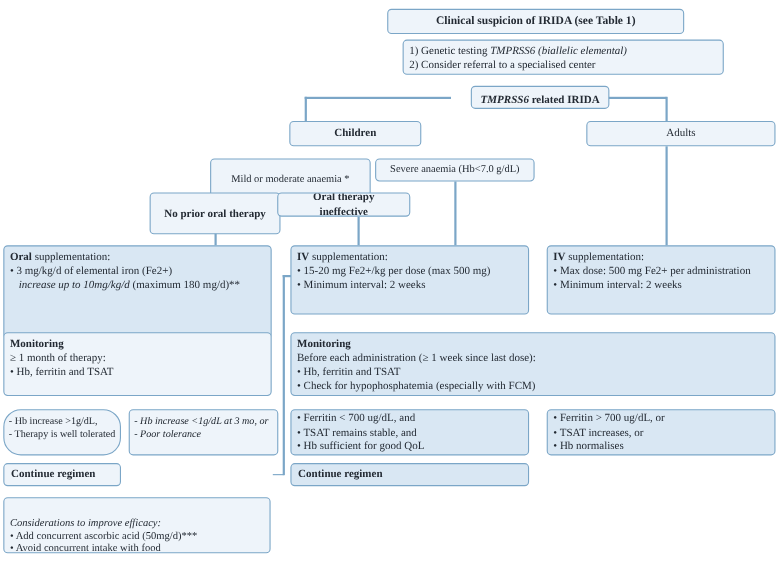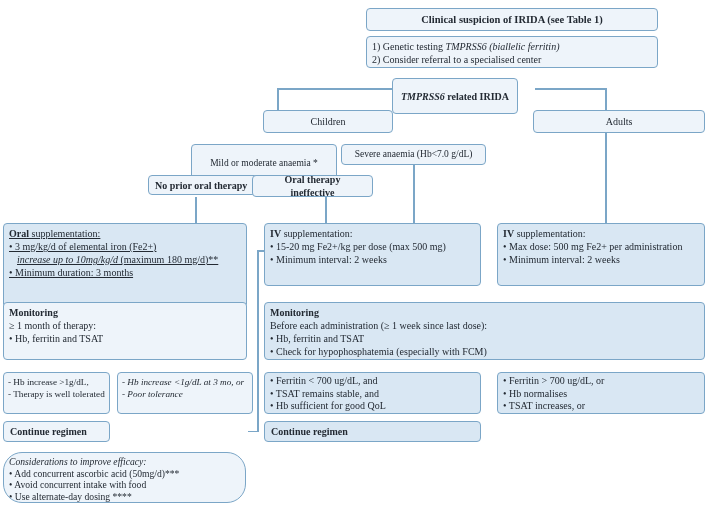--- a/index.html
+++ b/index.html
@@ -39,59 +39,58 @@
   <div class="vline" style="left:605px;top:133px;height:90px;"></div>
   <div class="vline" style="left:230px;top:165px;height:10px;"></div>
   <div class="vline" style="left:288px;top:165px;height:10px;"></div>
   <div class="vline" style="left:413px;top:165px;height:58px;"></div>
   <div class="vline" style="left:195px;top:197px;height:26px;"></div>
   <div class="vline" style="left:325px;top:197px;height:26px;"></div>
   <div class="vline" style="left:257px;top:250px;height:182px;"></div>
   <div class="hline" style="left:257px;top:250px;width:8px;"></div>
   <div class="hline" style="left:248px;top:430.5px;width:10px;"></div>
 
-  <div class="box pale center b fs105" style="left:366px;top:8px;width:292px;height:23px;">
+  <div class="box pale center b fs105" style="left:352px;top:8px;width:270px;height:23px;">
     <span>Clinical suspicion of IRIDA (see Table 1)</span>
   </div>
 
   <div class="box pale pad" style="left:366px;top:36px;width:292px;height:32px;">
-    <div><span>1) Genetic testing </span><span class="i">TMPRSS6 (biallelic ferritin)</span></div>
+    <div><span>1) Genetic testing </span><span class="i">TMPRSS6 (biallelic elemental)</span></div>
     <div>2) Consider referral to a specialised center</div>
   </div>
 
-  <div class="box pale center" style="left:392px;top:78px;width:126px;height:36px;">
+  <div class="box pale center" style="left:428px;top:78px;width:126px;height:21px;align-items:flex-end;">
     <span><span class="bi">TMPRSS6</span><span class="b"> related IRIDA</span></span>
   </div>
 
-  <div class="box pale center" style="left:263px;top:110px;width:130px;height:23px;">
+  <div class="box pale center" style="left:263px;top:110px;width:120px;height:23px;font-weight:bold;">
     <span>Children</span>
   </div>
   <div class="box pale center" style="left:533px;top:110px;width:172px;height:23px;">
     <span>Adults</span>
   </div>
 
   <div class="box pale center" style="left:191px;top:144px;width:146px;height:38px;font-size:9.5px;">
     <span>Mild or moderate anaemia *</span>
   </div>
   <div class="box pale center" style="left:341px;top:144px;width:145px;height:21px;font-size:9.5px;text-align:center;">
     <span>Severe anaemia  (Hb&lt;7.0 g/dL)</span>
   </div>
 
-  <div class="box pale vcenter b" style="left:148px;top:175px;width:119px;height:20px;padding:0 6px;">
+  <div class="box pale vcenter b" style="left:136px;top:175px;width:119px;height:38px;padding:0 6px;justify-content:center;">
     <span>No prior oral therapy</span>
   </div>
   <div class="box pale vcenter b" style="left:252px;top:175px;width:121px;height:22px;padding:0 20px;text-align:center;">
     <span>Oral therapy ineffective</span>
   </div>
 
-  <div class="box blue pad" style="left:3px;top:223px;width:244px;height:85px;text-decoration:underline;">
+  <div class="box blue pad" style="left:3px;top:223px;width:244px;height:85px;">
     <div><span class="b">Oral</span><span> supplementation:</span></div>
     <div>• 3 mg/kg/d of elemental iron (Fe2+)</div>
     <div class="indent"><span class="i">increase up to 10mg/kg/d</span><span> (maximum 180 mg/d)**</span></div>
-    <div>• Minimum duration: 3 months</div>
   </div>
 
   <div class="box blue pad" style="left:264px;top:223px;width:217px;height:63px;">
     <div><span class="b">IV</span><span> supplementation:</span></div>
     <div>• 15-20 mg Fe2+/kg per dose (max 500 mg)</div>
     <div>• Minimum interval: 2 weeks</div>
   </div>
 
   <div class="box blue pad" style="left:497px;top:223px;width:208px;height:63px;">
     <div><span class="b">IV</span><span> supplementation:</span></div>
@@ -105,46 +104,46 @@
     <div>• Hb, ferritin and TSAT</div>
   </div>
 
   <div class="box blue pad" style="left:264px;top:302px;width:441px;height:58px;">
     <div class="b">Monitoring</div>
     <div>Before each administration (≥ 1 week since last dose):</div>
     <div>•  Hb, ferritin and TSAT</div>
     <div>• Check for hypophosphatemia (especially with FCM)</div>
   </div>
 
-  <div class="box pale pad fs9" style="left:3px;top:372px;width:107px;height:42px;padding:3px 4px;">
+  <div class="box pale pad fs9" style="left:3px;top:372px;width:107px;height:42px;padding:3px 4px;border-radius:16px;">
     <div>- Hb increase &gt;1g/dL,</div>
     <div>- Therapy is well tolerated</div>
   </div>
   <div class="box pale pad fs9" style="left:117px;top:372px;width:136px;height:42px;padding:3px 4px;font-style:italic;">
     <div>- Hb increase &lt;1g/dL at 3 mo, or</div>
     <div>- Poor tolerance</div>
   </div>
   <div class="box blue pad" style="left:264px;top:372px;width:217px;height:42px;padding:2px 5px;line-height:1.25;">
     <div>• Ferritin &lt; 700 ug/dL, and</div>
     <div>• TSAT remains stable, and</div>
     <div>• Hb sufficient for good QoL</div>
   </div>
   <div class="box blue pad" style="left:497px;top:372px;width:208px;height:42px;padding:2px 5px;line-height:1.25;">
     <div>• Ferritin &gt; 700 ug/dL, or</div>
+    <div>• TSAT increases, or</div>
     <div>• Hb normalises</div>
-    <div>• TSAT increases, or</div>
   </div>
 
   <div class="box pale vcenter b" style="left:3px;top:421px;width:107px;height:21px;padding:0 6px;">
     <span>Continue regimen</span>
   </div>
   <div class="box blue vcenter b" style="left:264px;top:421px;width:217px;height:21px;padding:0 6px;">
     <span>Continue regimen</span>
   </div>
 
-  <div class="box pale" style="left:3px;top:452px;width:243px;height:51px;padding:3px 5px;font-size:9.6px;line-height:1.22;border-radius:19px;">
+  <div class="box pale" style="left:3px;top:452px;width:243px;height:51px;padding:17px 5px;font-size:9.6px;line-height:1.22;">
     <div class="i">Considerations to improve efficacy:</div>
     <div>• Add concurrent ascorbic acid (50mg/d)***</div>
     <div>• Avoid concurrent intake with food</div>
     <div>• Use alternate-day dosing ****</div>
   </div>
 
 </div>
 
 </body></html>

